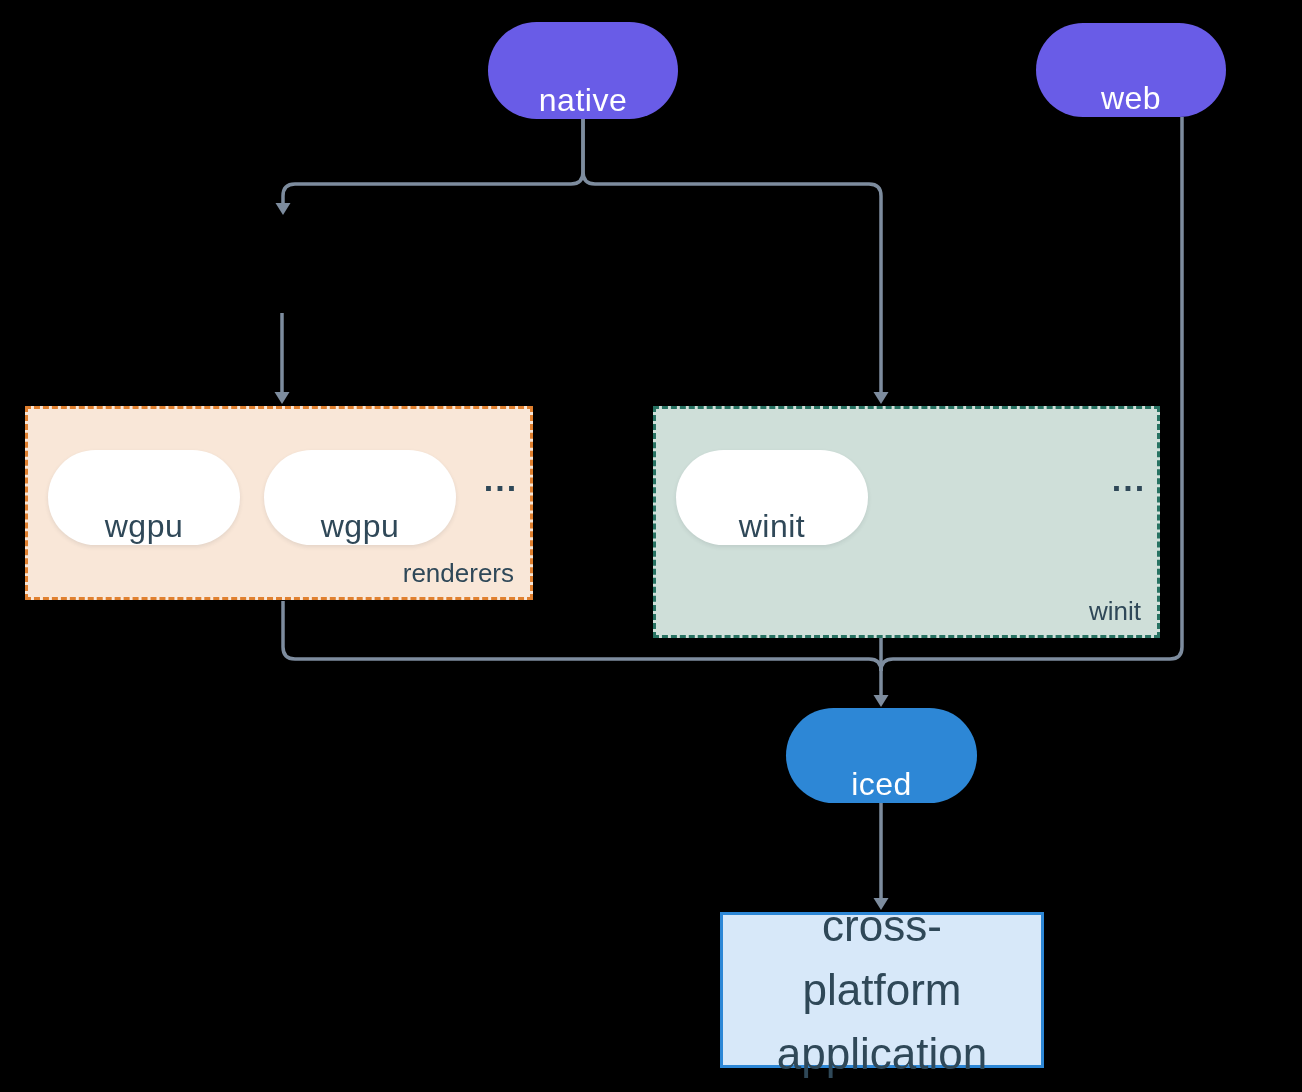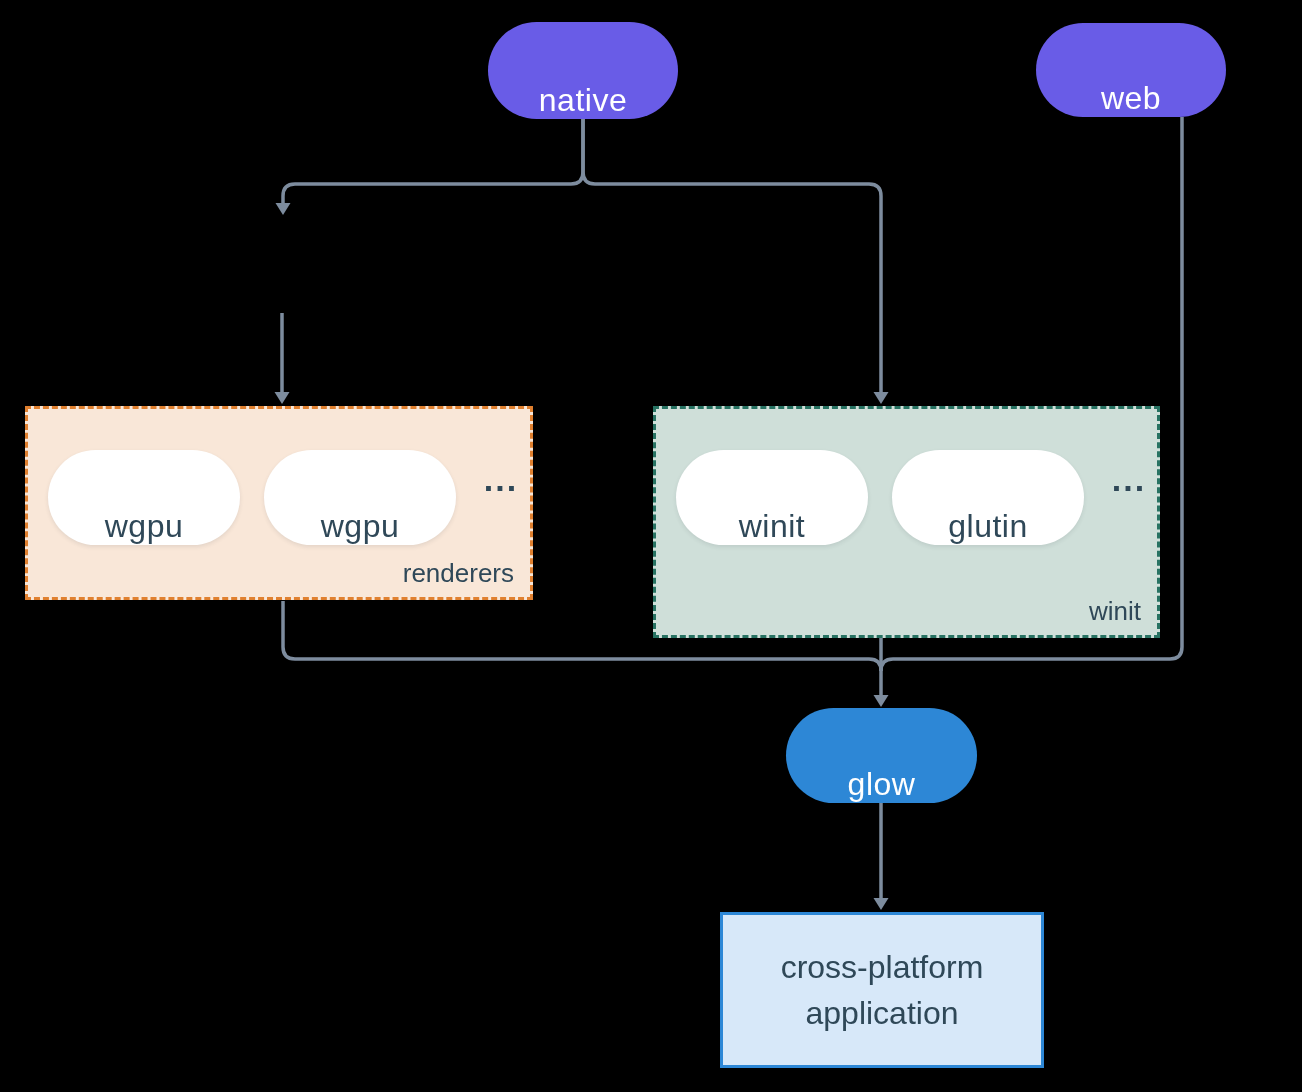--- a/index.html
+++ b/index.html
@@ -89,21 +89,21 @@
     left: 720px; top: 912px;
     width: 324px; height: 156px;
     box-sizing: border-box;
     background: var(--appbox-fill, #d7e8f9);
     border: 3px solid var(--blue, #2d87d6);
     display: flex;
     align-items: center;
     justify-content: center;
     text-align: center;
     color: var(--ink, #2f4858);
-    font-size: 32px;
+    font-size: 44px;
     line-height: 1.45;
     padding: 0 20px;
   }
 </style>
 </head>
 <body>
 
 <div class="canvas">
 
   <svg class="edges" viewBox="0 0 1302 1092">
@@ -145,28 +145,25 @@
       <span>wgpu</span>
     </div>
     <div class="ellipsis">...</div>
     <div class="group-label">renderers</div>
   </div>
 
   <div class="group shells">
     <div class="pill white p1">
       <span>winit</span>
     </div>
-    <div class="pill white p2">
-      <span>glutin</span>
-    </div>
     <div class="ellipsis">...</div>
     <div class="group-label">winit</div>
   </div>
 
   <div class="pill iced">
-    <span>glow</span>
+    <span>iced</span>
   </div>
 
   <div class="app-box">
     <span>cross-platform application</span>
   </div>
 
 </div>
 
 </body></html>

